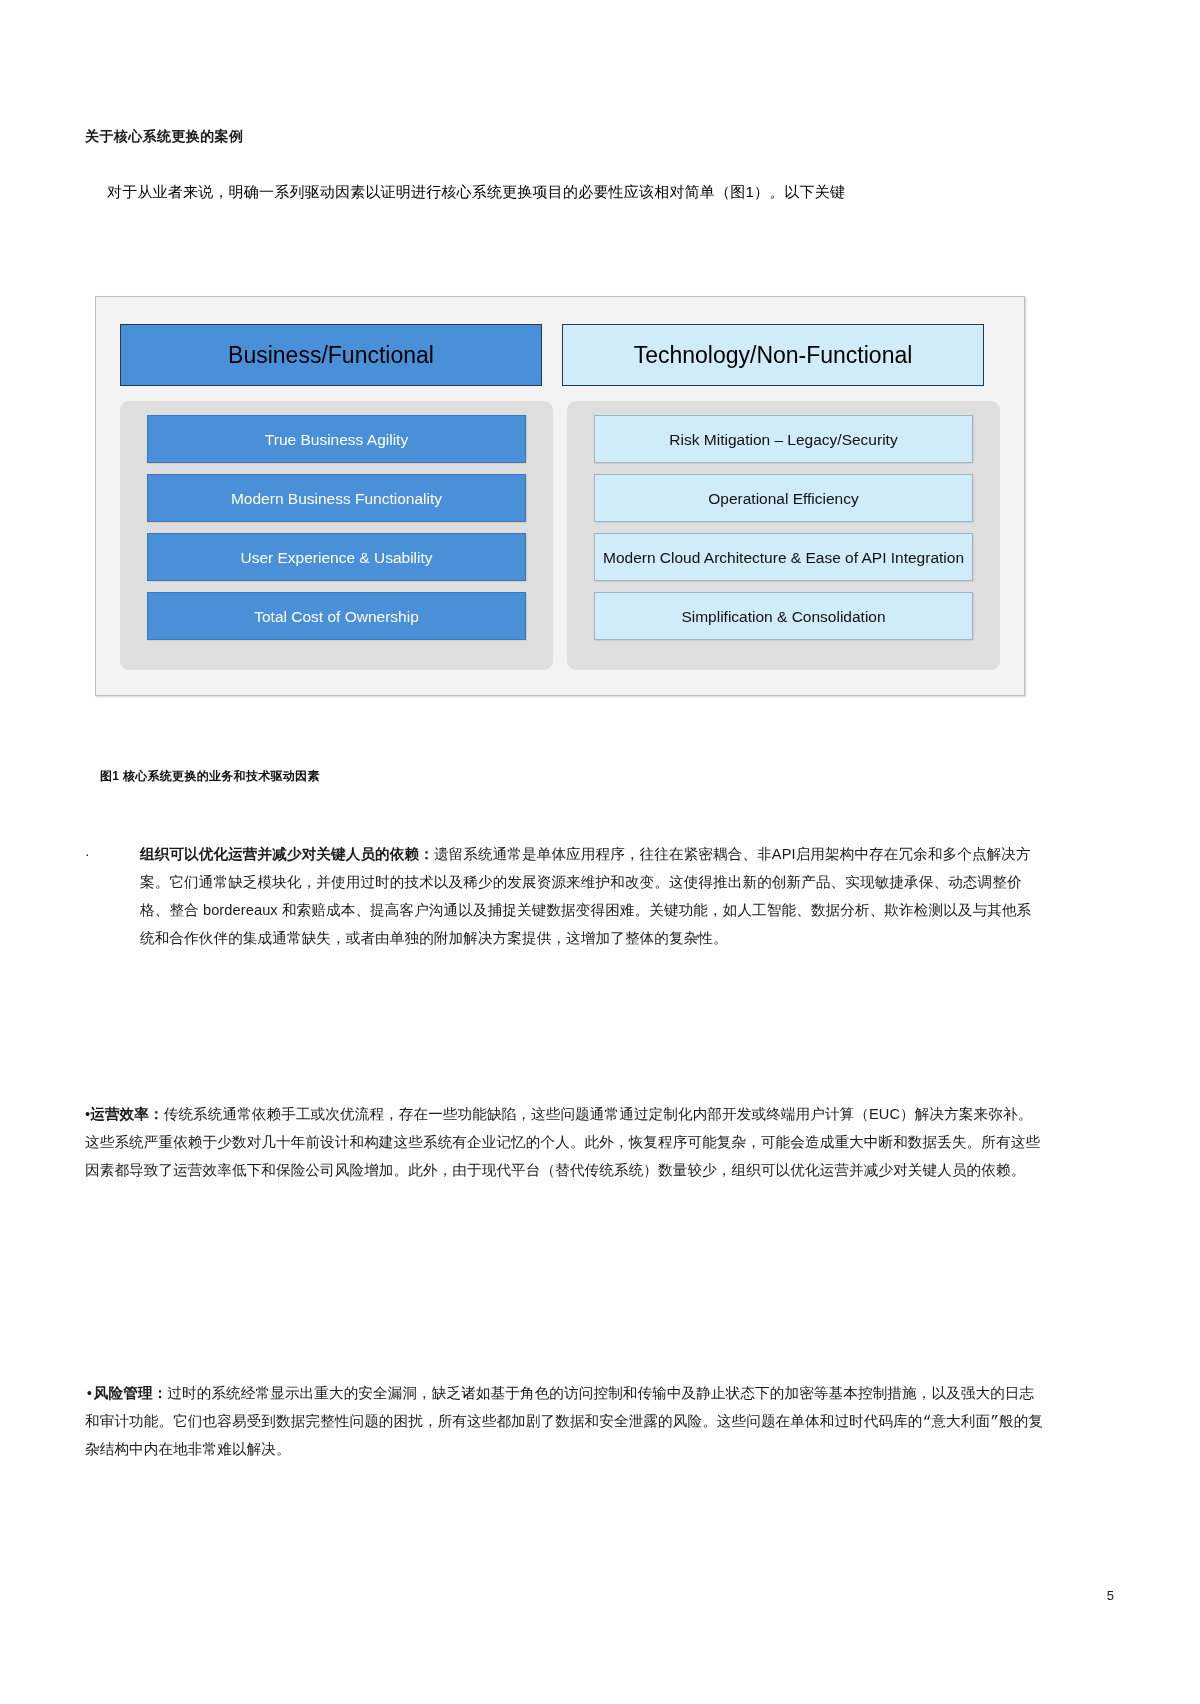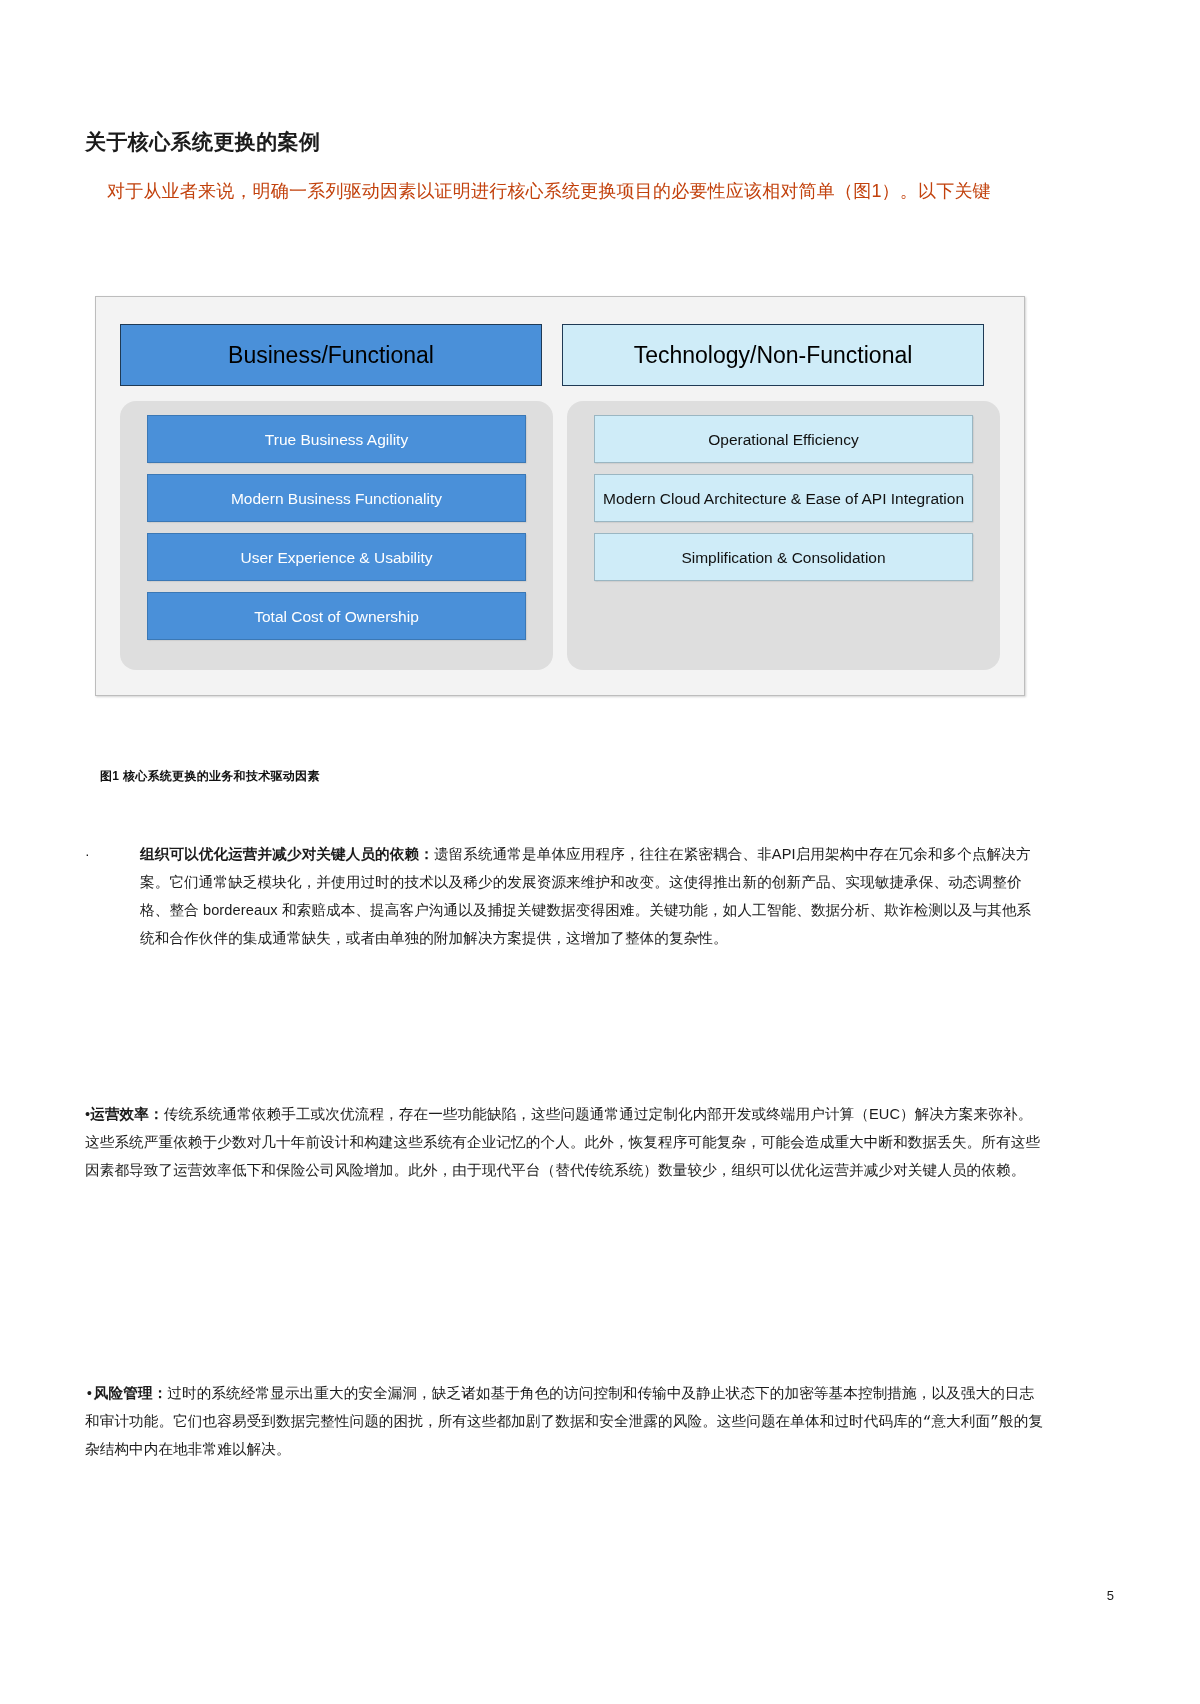--- a/index.html
+++ b/index.html
@@ -18,33 +18,33 @@
     margin: 0 auto;
     overflow: hidden;
     box-sizing: border-box;
   }
 
   
   .doc-heading {
     position: absolute;
     left: 85px;
     top: 128px;
-    font-size: 21px;
+    font-size: 14px;
     font-weight: bold;
     color: #1b1b1b;
     letter-spacing: 0.4px;
   }
   .intro {
     position: absolute;
     left: 85px;
     top: 178px;
     width: 950px;
-    font-size: 18px;
+    font-size: 15px;
     line-height: 27px;
-    color: #c2410c;
+    color: #000000;
     text-indent: 22px;
     letter-spacing: 0.2px;
   }
   .intro .ln2 { display:block; text-indent: 10px; }
 
   
   .figure-wrap {
     position: absolute;
     left: 95px;
     top: 296px;
@@ -83,21 +83,21 @@
     left: 24px;
     right: 24px;
     top: 104px;
     bottom: 25px;
     display: flex;
     gap: 14px;
   }
   .col {
     flex: 1;
     background: #dedede;
-    border-radius: 16px;
+    border-radius: 9px;
     padding: 14px 27px;
     box-sizing: border-box;
     display: flex;
     flex-direction: column;
     justify-content: flex-start;
     gap: 11px;
   }
   .item {
     min-height: 48px;
     display: flex;
@@ -191,20 +191,21 @@
     <div class="cols">
 
       <div class="col left">
         <div class="item">True Business Agility</div>
         <div class="item">Modern Business Functionality</div>
         <div class="item">User Experience &amp; Usability</div>
         <div class="item">Total Cost of Ownership</div>
       </div>
 
       <div class="col right">
+        <div class="item">Risk Mitigation – Legacy/Security</div>
         <div class="item">Operational Efficiency</div>
         <div class="item">Modern Cloud Architecture &amp; Ease of API Integration</div>
         <div class="item">Simplification &amp; Consolidation</div>
       </div>
 
     </div>
   </div>
 
   <div class="fig-caption">图1 核心系统更换的业务和技术驱动因素</div>
 

